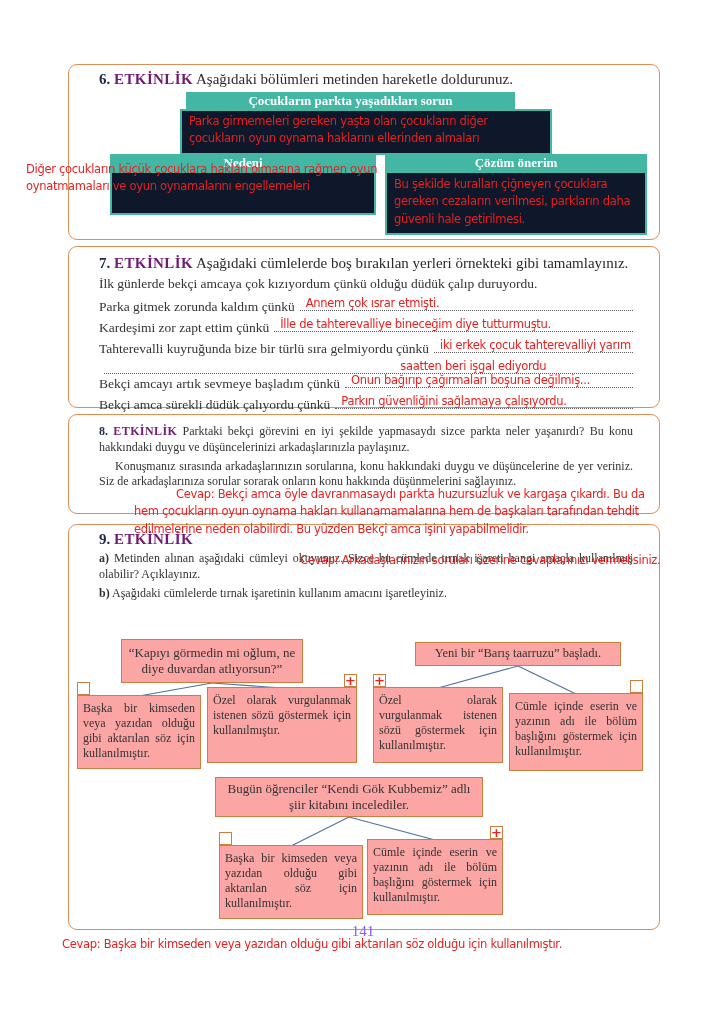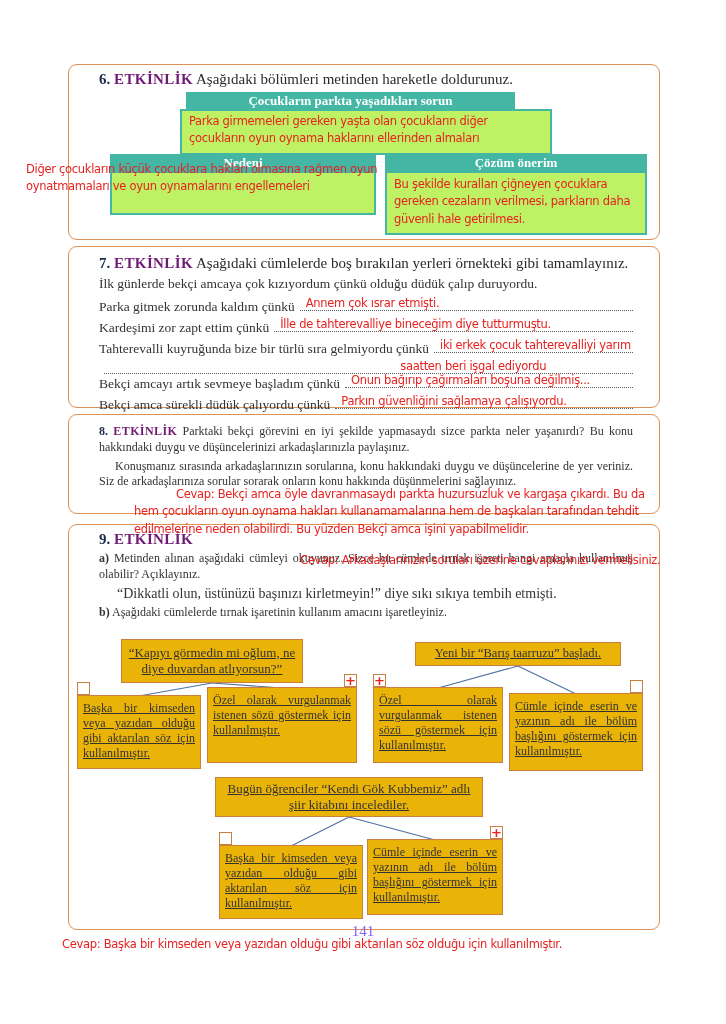--- a/index.html
+++ b/index.html
@@ -11,21 +11,21 @@
   .sec6 { left:68px; top:64px;  width:592px; height:176px; }
   .sec7 { left:68px; top:246px; width:592px; height:162px; padding:8px 26px 0 30px; }
   .sec8 { left:68px; top:414px; width:592px; height:100px; padding:6px 26px 0 30px; }
   .sec9 { left:68px; top:524px; width:592px; height:406px; padding:6px 26px 0 30px; }
 
   .sec-title { font-size:15px; color:#2a2a2a; }
   .num { font-weight:bold; color:#1c2b4a; }
   .etk { font-weight:bold; color:#701a75; letter-spacing:.4px; }
 
   .teal-bar { background:#44b6a4; color:#fff; font-weight:bold; font-size:13px; text-align:center; }
-  .teal-box { border:2px solid #44b6a4; background:#bef264; }
+  .teal-box { border:2px solid #44b6a4; background:#0f172a; }
 
   .red { color:#e62120; font-family:"DejaVu Sans", sans-serif; font-size:11.5px; letter-spacing:-0.3px; line-height:1.5; }
   .overlay { position:absolute; z-index:6; }
 
   
   .s6-title    { position:absolute; left:30px; top:6px; }
   .bar-problem { position:absolute; left:117px; top:27px; width:329px; height:17px; line-height:17px; }
   .box-problem { position:absolute; left:111px; top:44px; width:372px; height:46px; padding:2px 7px; }
   .bar-cause   { position:absolute; left:41px;  top:89px; width:266px; height:17px; line-height:17px; }
   .bar-solution{ position:absolute; left:316px; top:89px; width:262px; height:17px; line-height:17px; }
@@ -46,21 +46,21 @@
   
   .para { font-size:12px; line-height:1.32; text-align:justify; margin-top:3px; }
   .p2 { text-indent:16px; }
   .quote { font-size:14px; padding-left:18px; margin-top:3px; }
   .blbl { font-weight:bold; }
   .ov-s8a1 { left:134px; top:486px; width:530px; text-indent:42px; }
   .ov-s8a2 { left:300px; top:552px; white-space:nowrap; }
 
   
   .connectors { position:absolute; left:0; top:0; width:592px; height:406px; pointer-events:none; }
-  .fc { position:absolute; border:1.2px solid #c9803e; background:#eab308; font-size:12px; line-height:1.25; z-index:3;text-decoration:underline; }
+  .fc { position:absolute; border:1.2px solid #c9803e; background:#fca5a5; font-size:12px; line-height:1.25; z-index:3; }
   .prompt { text-align:center; font-size:13px; padding:3px 5px; display:flex; align-items:center; justify-content:center; }
   .opt { text-align:justify; padding:5px 5px; }
   .g1p { left:52px;  top:114px; width:182px; height:44px; }
   .g2p { left:346px; top:117px; width:206px; height:24px; font-size:12.5px; }
   .g1a { left:8px;   top:170px; width:124px; min-height:74px; }
   .g1b { left:138px; top:162px; width:150px; min-height:76px; }
   .g2a { left:304px; top:162px; width:130px; min-height:76px; }
   .g2b { left:440px; top:168px; width:134px; min-height:78px; }
   .g3p { left:146px; top:252px; width:268px; height:40px; }
   .g3a { left:150px; top:320px; width:144px; min-height:74px; }
@@ -158,21 +158,20 @@
 
   <section class="sec sec9">
     <p class="sec-title">
       <span class="num">9.</span>
       <span class="etk">ETKİNLİK</span>
     </p>
     <p class="para">
       <span class="blbl">a)</span>
       <span>Metinden alınan aşağıdaki cümleyi okuyunuz. Sizce bu cümlede tırnak işareti hangi amaçla kullanılmış olabilir? Açıklayınız.</span>
     </p>
-    <p class="quote">“Dikkatli olun, üstünüzü başınızı kirletmeyin!” diye sıkı sıkıya tembih etmişti.</p>
     <p class="para">
       <span class="blbl">b)</span>
       <span>Aşağıdaki cümlelerde tırnak işaretinin kullanım amacını işaretleyiniz.</span>
     </p>
 
     <svg class="connectors" viewBox="0 0 592 406" xmlns="http://www.w3.org/2000/svg">
       <g stroke="#4f71a3" stroke-width="1.2">
         <line x1="143" y1="158" x2="70" y2="171"></line>
         <line x1="143" y1="158" x2="213" y2="163"></line>
         <line x1="449" y1="141" x2="369" y2="163"></line>

